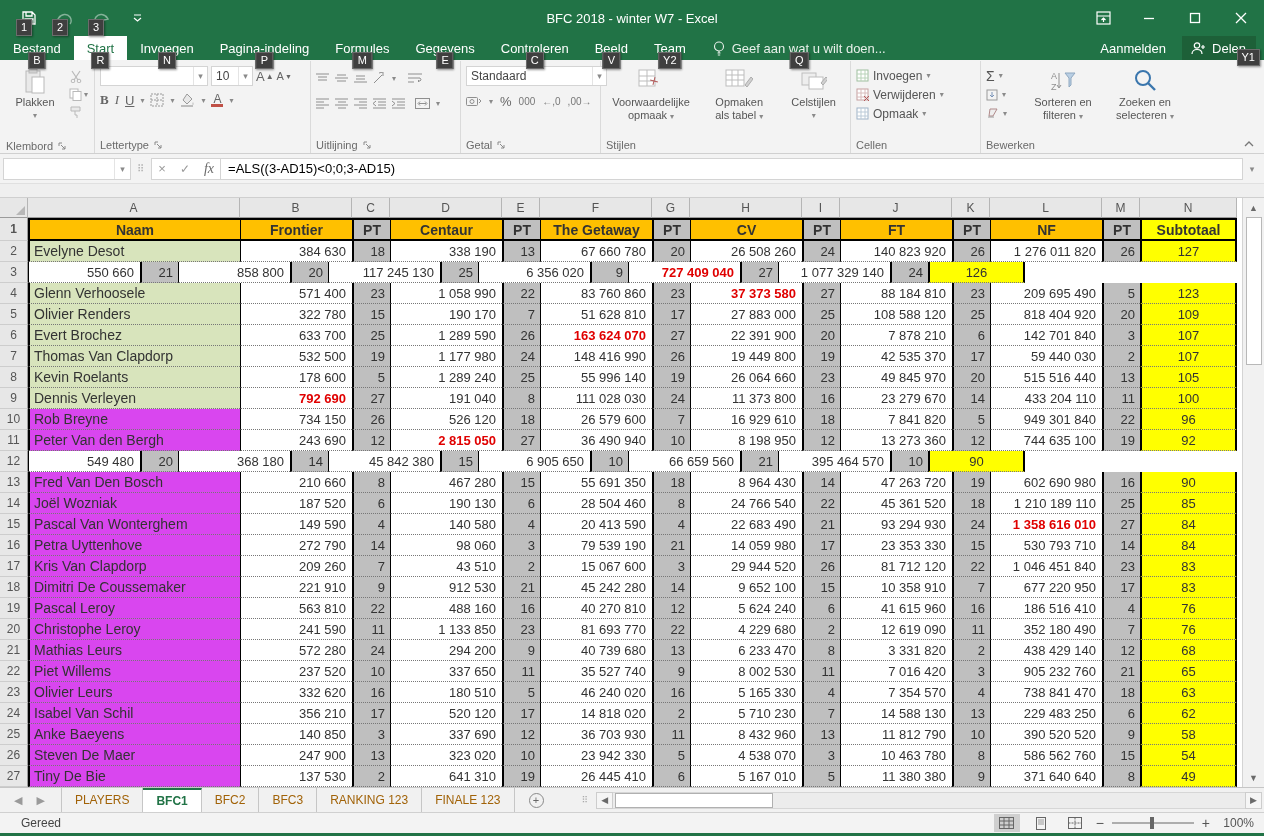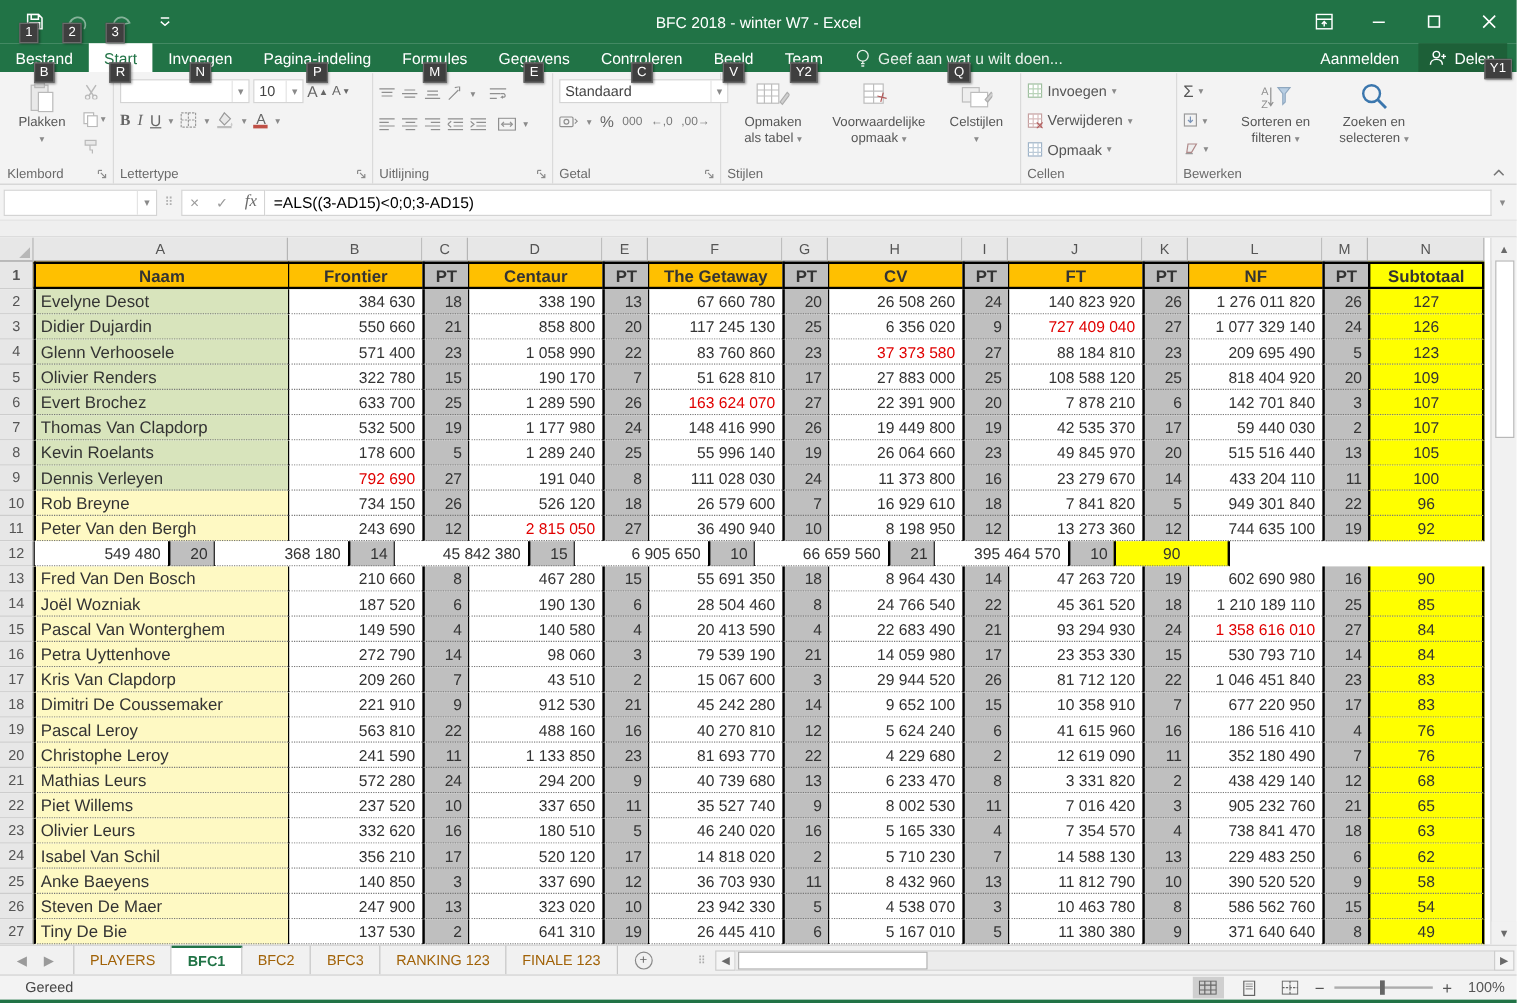--- a/index.html
+++ b/index.html
@@ -27,21 +27,21 @@
   .searchbox { position:relative; display:flex; align-items:center; gap:7px; padding:0 14px; font-size:13px; color:#e8f0ea; }
   .tab-right { margin-left:auto; display:flex; align-items:center; gap:4px; padding-right:8px; }
   .signin { font-size:13px; padding:0 12px; }
   .sharebtn { position:relative; background:#1d6038; display:flex; align-items:center; gap:6px; padding:3px 10px 3px 8px; font-size:13px; height:24px; }
   .sharebtn .keytip { right:-4px; bottom:-6px; left:auto; transform:none; }
 
   
   .ribbon { height:94px; background:#f3f3f3; border-bottom:1px solid #d0d0d0; display:flex; align-items:stretch; padding:1px 0 0 1px; position:relative; flex:0 0 auto; }
   .rgroup { display:flex; flex-direction:column; border-right:1px solid #dadada; padding:2px 5px 0 5px; }
   .rbody { flex:1; display:flex; gap:5px; align-items:stretch; }
-  .glabel { height:16px; font-size:11px; color:#6a6a6a; display:flex; align-items:center; justify-content:space-between; gap:5px; }
+  .glabel { height:16px; font-size:11px; color:#6a6a6a; display:flex; align-items:center; justify-content:flex-start; gap:5px;margin-top:11px; }
   .bigbtn { width:58px; display:flex; flex-direction:column; align-items:center; justify-content:flex-start; padding-top:3px; font-size:11px; color:#565656; text-align:center; line-height:13px; }
   .bigbtn .bicon { height:30px; display:flex; align-items:center; }
   .smallcol { display:flex; flex-direction:column; justify-content:space-between; padding:4px 0 6px; }
   .srow { display:flex; align-items:center; gap:2px; height:18px; color:#777; }
   .combo { background:#fff; border:1px solid #d4d4d4; height:20px; display:flex; align-items:center; font-size:12px; color:#444; }
   .combo .cval { flex:1; padding:0 4px; }
   .combo .carr { width:14px; border-left:1px solid #e4e4e4; display:flex; align-items:center; justify-content:center; color:#8a8a8a; font-size:9px; height:100%; }
   .toolrow { display:flex; align-items:center; gap:6px; height:22px; color:#666; }
   .tglyph { font-size:13px; color:#666; display:flex; align-items:center; gap:1px; }
   .dd { font-size:8px; color:#8a8a8a; }
@@ -73,22 +73,22 @@
   .gut { width:28px; background:#e7e7e7; border-right:1px solid #9b9b9b; border-bottom:1px solid #cdcdcd; color:#555; font-size:12px; display:flex; align-items:center; justify-content:center; flex:0 0 auto; }
   .cell { display:flex; align-items:center; border-bottom:1px dotted #777; background:#fff; overflow:hidden; white-space:nowrap; flex:0 0 auto; }
   .c-name { width:212px; padding-left:4px; border-left:2px solid #000; font-size:14px; }
   .c-val  { width:112px; justify-content:flex-end; padding-right:6px; border-left:1px solid #000; }
   .c-pt   { width:38px;  justify-content:flex-end; padding-right:5px; border-left:2px solid #000; background:#bfbfbf; }
   .c-sub  { width:97px;  justify-content:center; border-left:2px solid #000; border-right:2px solid #000; background:#ffff00; }
   .hrow .cell { border-top:2px solid #000; border-bottom:2px solid #000; justify-content:center; padding:0; }
   .hrow .c-name, .hrow .c-val { background:#ffc000; }
   .hrow .c-sub { background:#ffff00; }
   .ng .c-name { background:#d8e4bc; }
-  .og .c-name { background:#fef9c3; }
-  .red { color:#e00000; font-weight:normal;padding-left:20px; }
+  .og .c-name { background:#d946ef; }
+  .red { color:#e00000; font-weight:bold;padding-left:20px; }
   .vscroll { position:absolute; top:0; right:0; width:22px; height:100%; background:#f1f1f1; border-left:1px solid #d4d4d4; display:flex; flex-direction:column; align-items:center; }
   .varr { height:19px; width:100%; display:flex; align-items:center; justify-content:center; color:#6a6a6a; font-size:9px; background:#f1f1f1; }
   .vthumb { width:16px; height:148px; background:#fff; border:1px solid #b8b8b8; }
   .vspacer { flex:1; }
 
   
   .bottombar { height:25px; background:#f1f1f1; border-top:1px solid #c6c6c6; display:flex; align-items:stretch; flex:0 0 auto; }
   .snav { display:flex; align-items:center; color:#9a9a9a; font-size:11px; gap:14px; padding:0 16px 0 14px; }
   .sheettabs { display:flex; align-items:stretch; border-left:1px solid #c6c6c6; }
   .stab { display:flex; align-items:center; padding:0 13px; font-size:12px; color:#a16207; border-right:1px solid #c6c6c6; }
@@ -442,41 +442,41 @@
           <span>
             <svg width="8" height="8" viewBox="0 0 8 8">
               <path d="M1 1v3M1 1h3M3 3l4 4M7 4v3h-3" stroke="#8a8a8a" fill="none"></path>
             </svg>
           </span>
         </div>
     </div>
 
     <div class="rgroup" style="width:250px;">
       <div class="rbody" style="justify-content:center;">
+        <div class="bigbtn" style="width:92px;">
+          <span class="bicon">
+              <svg width="26" height="24">
+                <rect x="1" y="1" width="16" height="16" stroke="#bdbdbd" fill="#fff"></rect>
+                <path d="M1 7h16M1 12h16M9 1v16" stroke="#bdbdbd"></path>
+                <path d="M12 12l8 0M16 8v8" stroke="#b35a5a" transform="rotate(15 16 12)"></path>
+              </svg>
+            </span>
+          <span>Voorwaardelijke</span>
+          <span><span>opmaak</span> <span class="dd">▾</span></span>
+        </div>
         <div class="bigbtn" style="width:78px;">
           <span class="bicon">
               <svg width="28" height="24">
                 <rect x="1" y="1" width="18" height="16" stroke="#bdbdbd" fill="#fff"></rect>
                 <path d="M1 6h18M1 11h18M7 1v16M13 1v16" stroke="#bdbdbd"></path>
                 <path d="M20 16l6-8 2 2-6 8z" fill="#d0d0d0" stroke="#adadad"></path>
               </svg>
             </span>
           <span>Opmaken</span>
           <span><span>als tabel</span> <span class="dd">▾</span></span>
-        </div>
-        <div class="bigbtn" style="width:92px;">
-          <span class="bicon">
-              <svg width="26" height="24">
-                <rect x="1" y="1" width="16" height="16" stroke="#bdbdbd" fill="#fff"></rect>
-                <path d="M1 7h16M1 12h16M9 1v16" stroke="#bdbdbd"></path>
-                <path d="M12 12l8 0M16 8v8" stroke="#b35a5a" transform="rotate(15 16 12)"></path>
-              </svg>
-            </span>
-          <span>Voorwaardelijke</span>
-          <span><span>opmaak</span> <span class="dd">▾</span></span>
         </div>
         <div class="bigbtn" style="width:64px;">
           <span class="bicon">
               <svg width="26" height="24">
                 <rect x="1" y="4" width="14" height="12" stroke="#bdbdbd" fill="#eee"></rect>
                 <rect x="8" y="8" width="14" height="12" stroke="#bdbdbd" fill="#fff"></rect>
                 <path d="M20 14l5-6 2 2-5 6z" fill="#d0d0d0" stroke="#adadad"></path>
               </svg>
             </span>
           <span>Celstijlen</span>
@@ -648,21 +648,20 @@
           <span class="cell c-val">26 508 260</span>
           <span class="cell c-pt">24</span>
           <span class="cell c-val">140 823 920</span>
           <span class="cell c-pt">26</span>
           <span class="cell c-val">1 276 011 820</span>
           <span class="cell c-pt">26</span>
           <span class="cell c-sub">127</span>
         </div>
         <div class="grow ng">
           <span class="gut">3</span>
-          <span class="cell c-name">Didier Dujardin</span>
           <span class="cell c-val">550 660</span>
           <span class="cell c-pt">21</span>
           <span class="cell c-val">858 800</span>
           <span class="cell c-pt">20</span>
           <span class="cell c-val">117 245 130</span>
           <span class="cell c-pt">25</span>
           <span class="cell c-val">6 356 020</span>
           <span class="cell c-pt">9</span>
           <span class="cell c-val red">727 409 040</span>
           <span class="cell c-pt">27</span>

